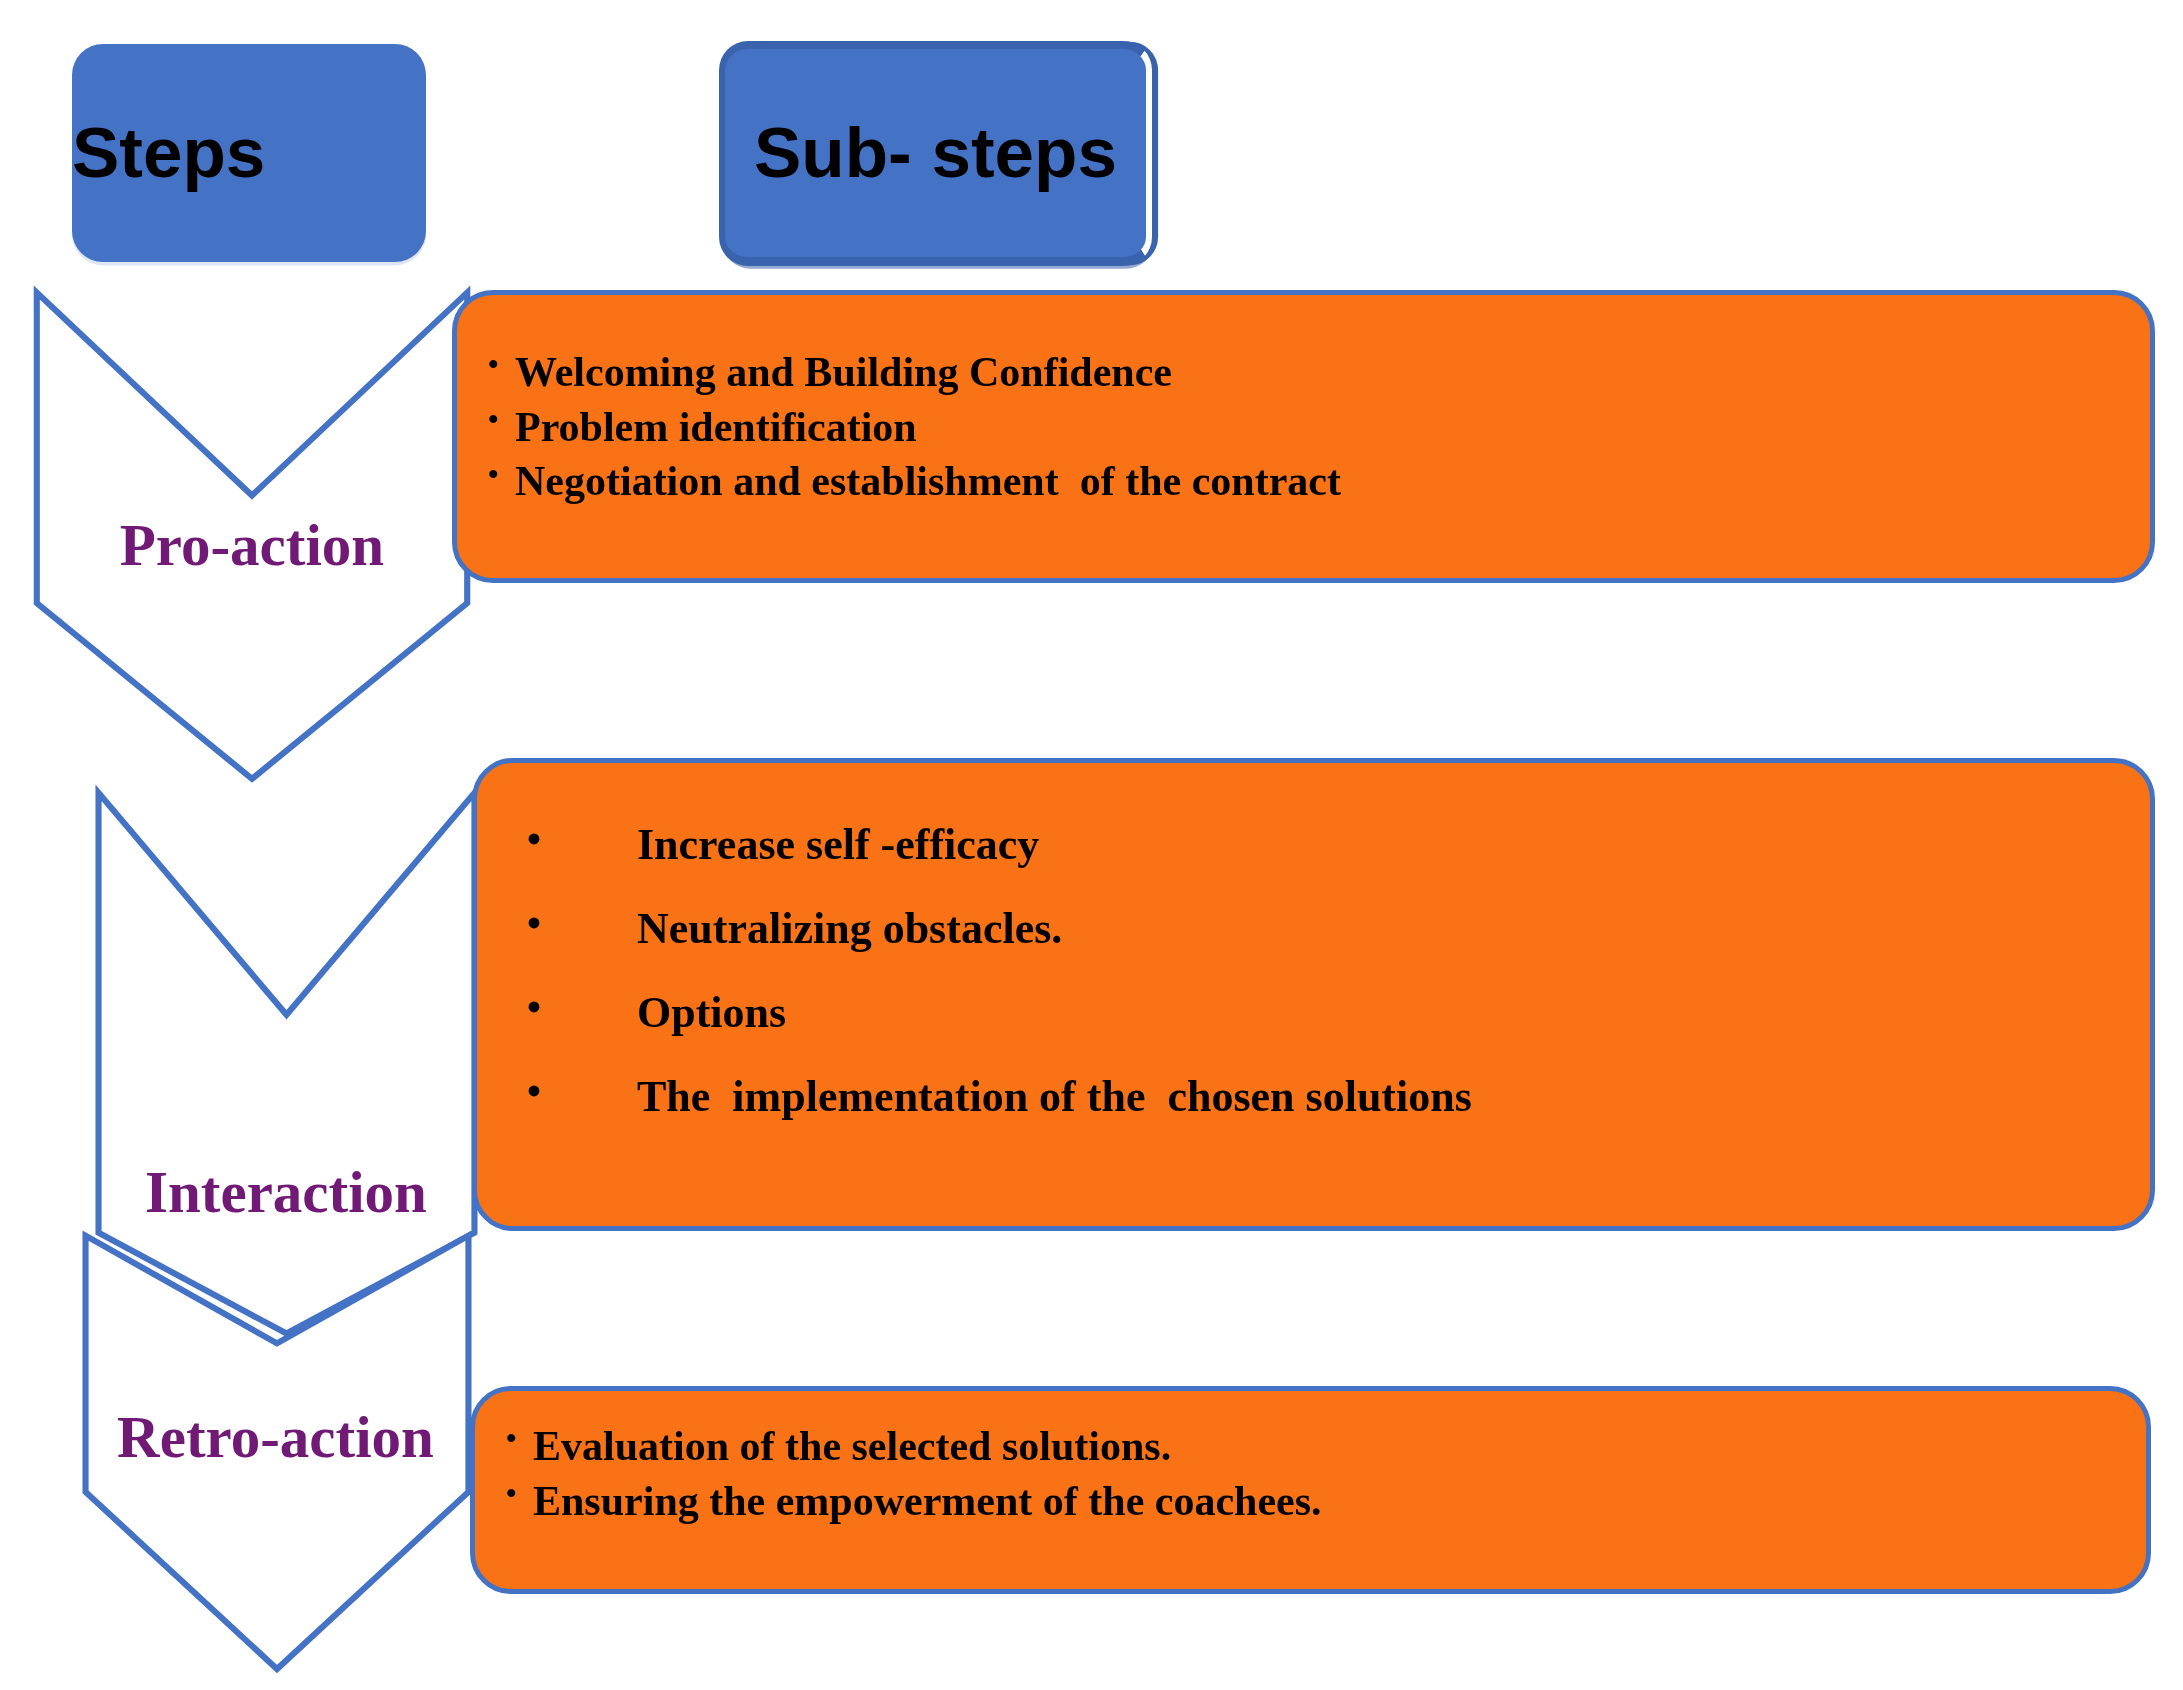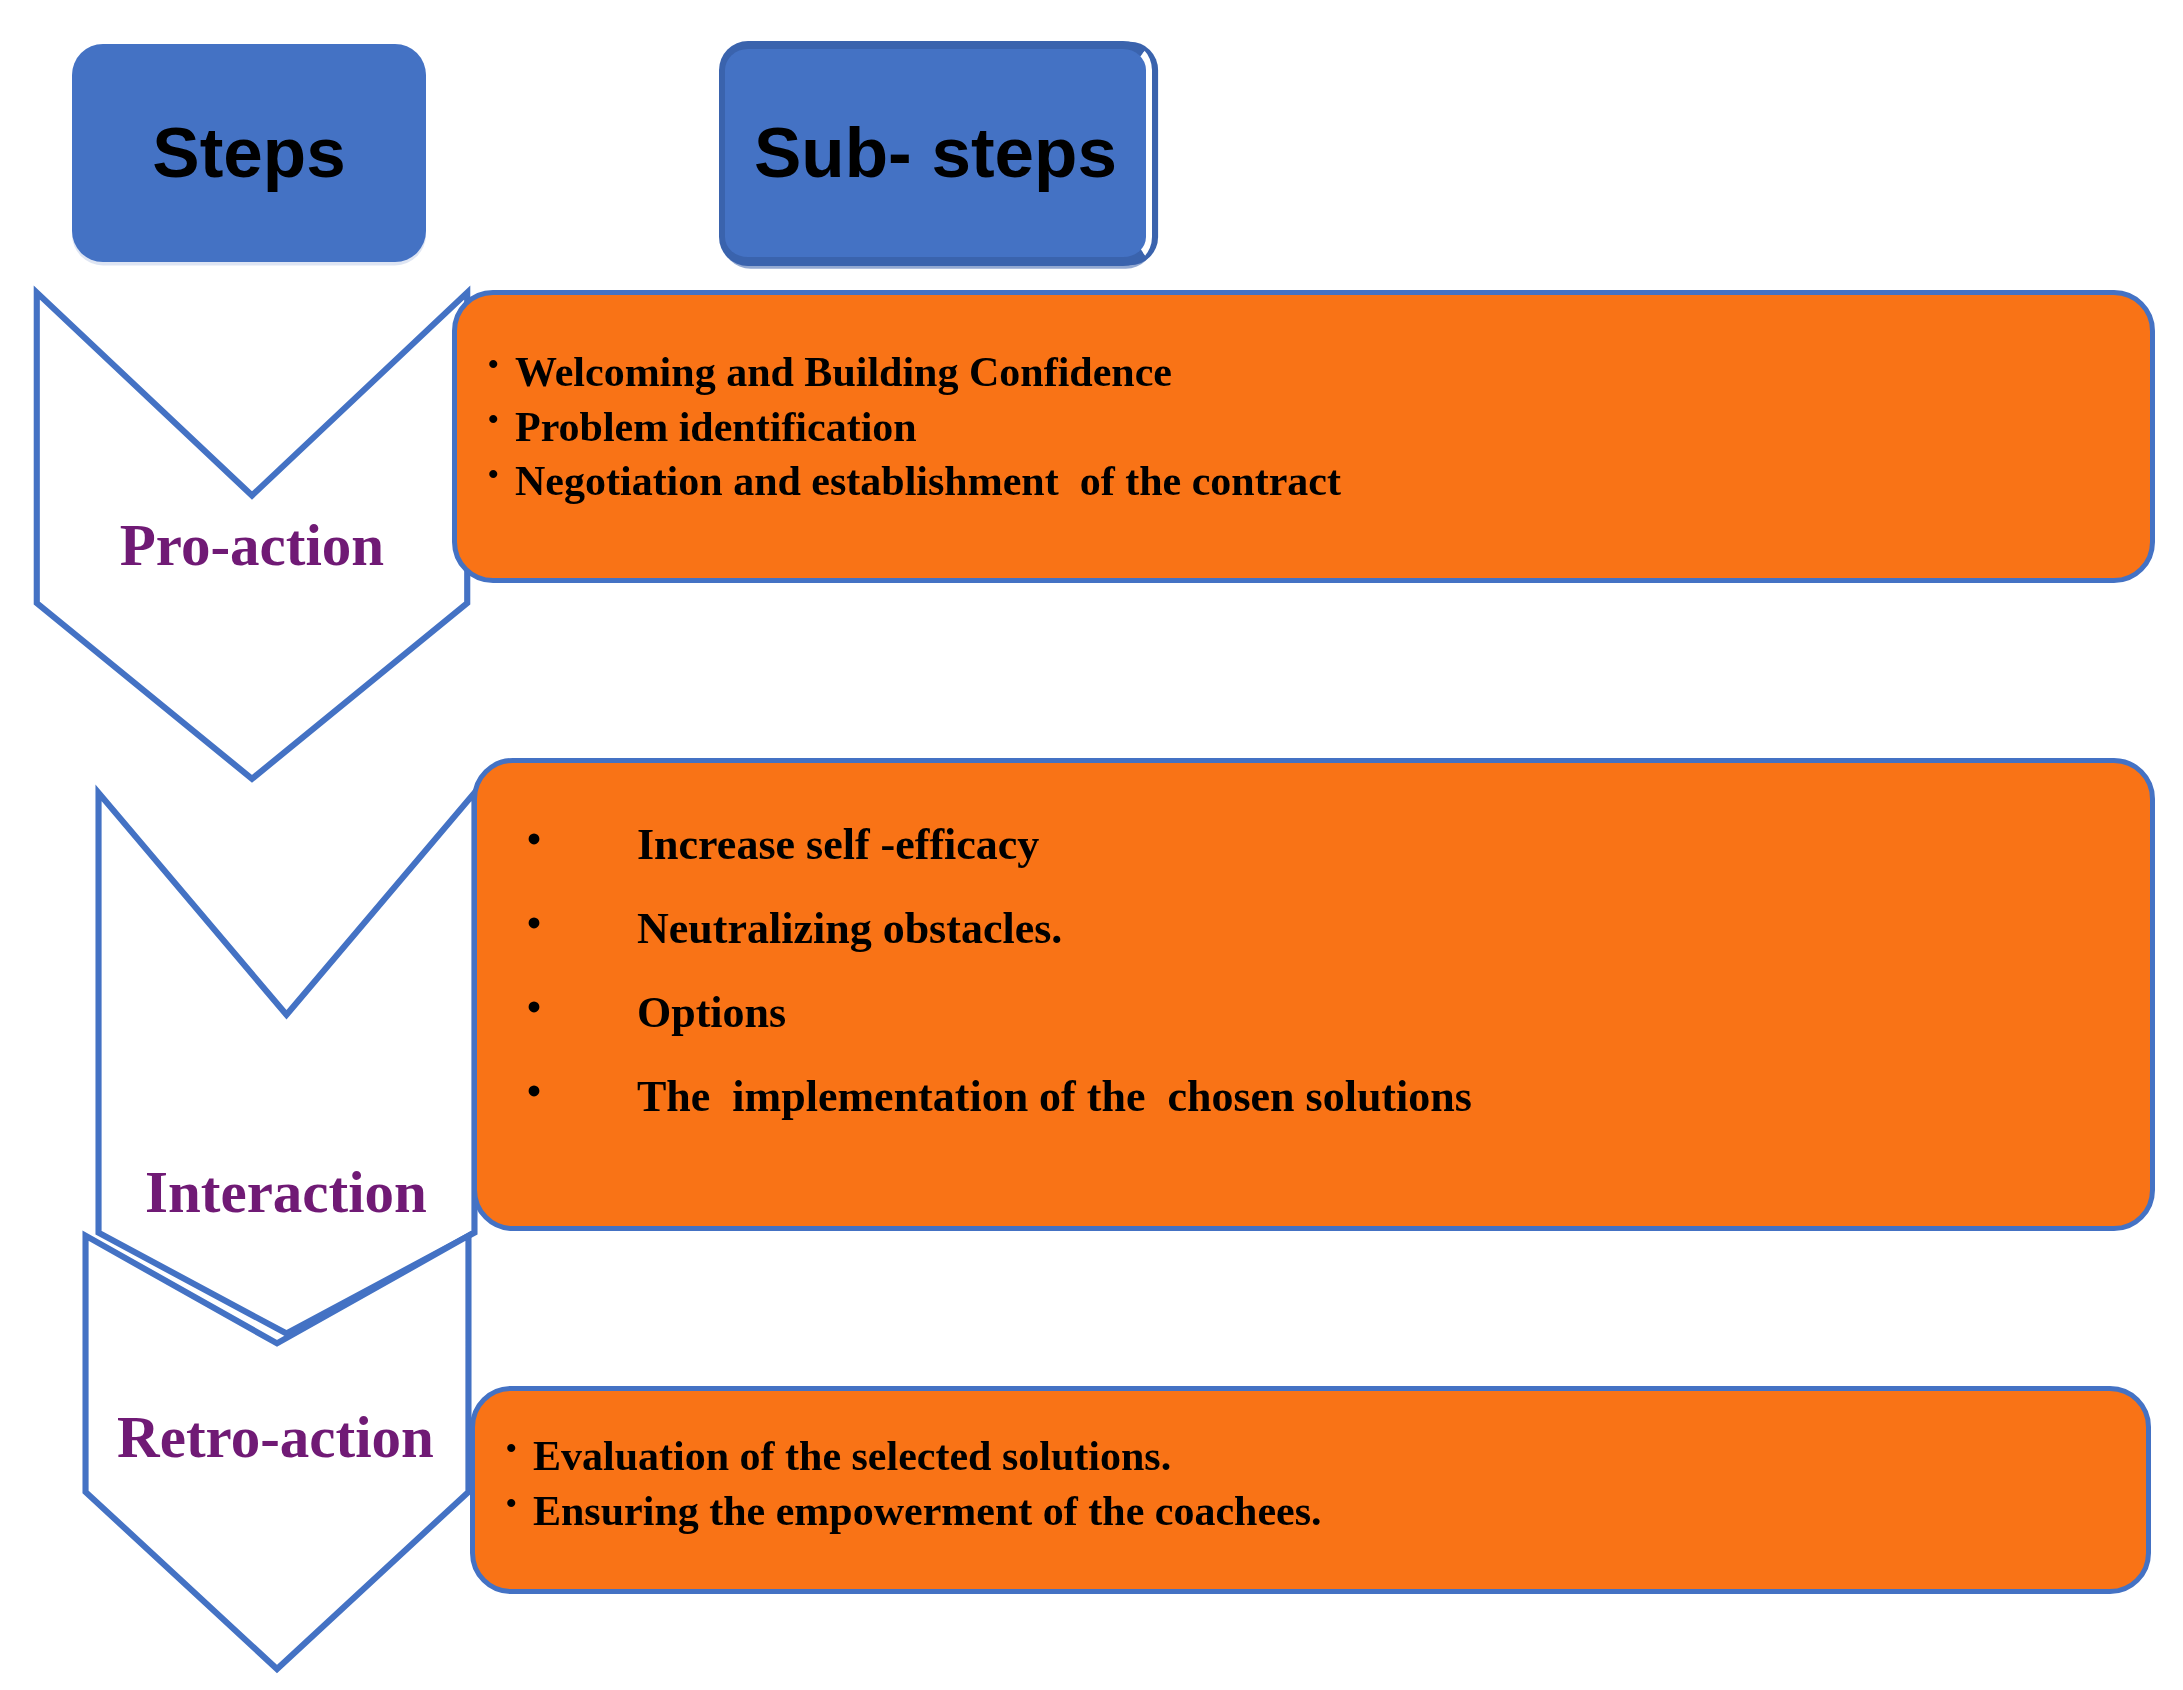--- a/index.html
+++ b/index.html
@@ -18,21 +18,20 @@
     background: #ffffff;
     overflow: hidden;
   }
 
   
   .pill {
     position: absolute;
     background: #4472C4;
     display: flex;
     align-items: center;
-    justify-content: center;
     font-family: "Liberation Sans", "DejaVu Sans", sans-serif;
     font-weight: bold;
     color: #000000;
     text-align: center;
     line-height: 1.05;
   }
   #pill-steps {
     left: 72px;
     top: 44px;
     width: 354px;
@@ -170,20 +169,20 @@
   </div>
 
   <div class="chev" id="chev-3" style="left:76px; top:1226px; width:402px; height:450px;">
     <svg width="402" height="450" viewBox="0 0 590 660" aria-hidden="true">
       <path d="M 14 14 L 14 390 L 295 650 L 576 390 L 576 14 L 295 172 Z" fill="#ffffff" stroke="#4472C4" stroke-width="9" stroke-linejoin="miter"></path>
     </svg>
   </div>
   <div class="chev-label" id="lbl-3" style="left:61px; top:1403px; width:429px;">Retro-action</div>
 
   <div class="box" id="box-3" style="left:470px; top:1386px; width:1681px; height:208px;">
-    <ul class="box-list tight" style="left:31px; top:38px; right:27px;">
+    <ul class="box-list tight" style="left:31px; top:28px; right:27px;">
       <li>Evaluation of the selected solutions.</li>
       <li>Ensuring the empowerment of the coachees.</li>
     </ul>
   </div>
 
 </div>
 
 
 </body></html>

